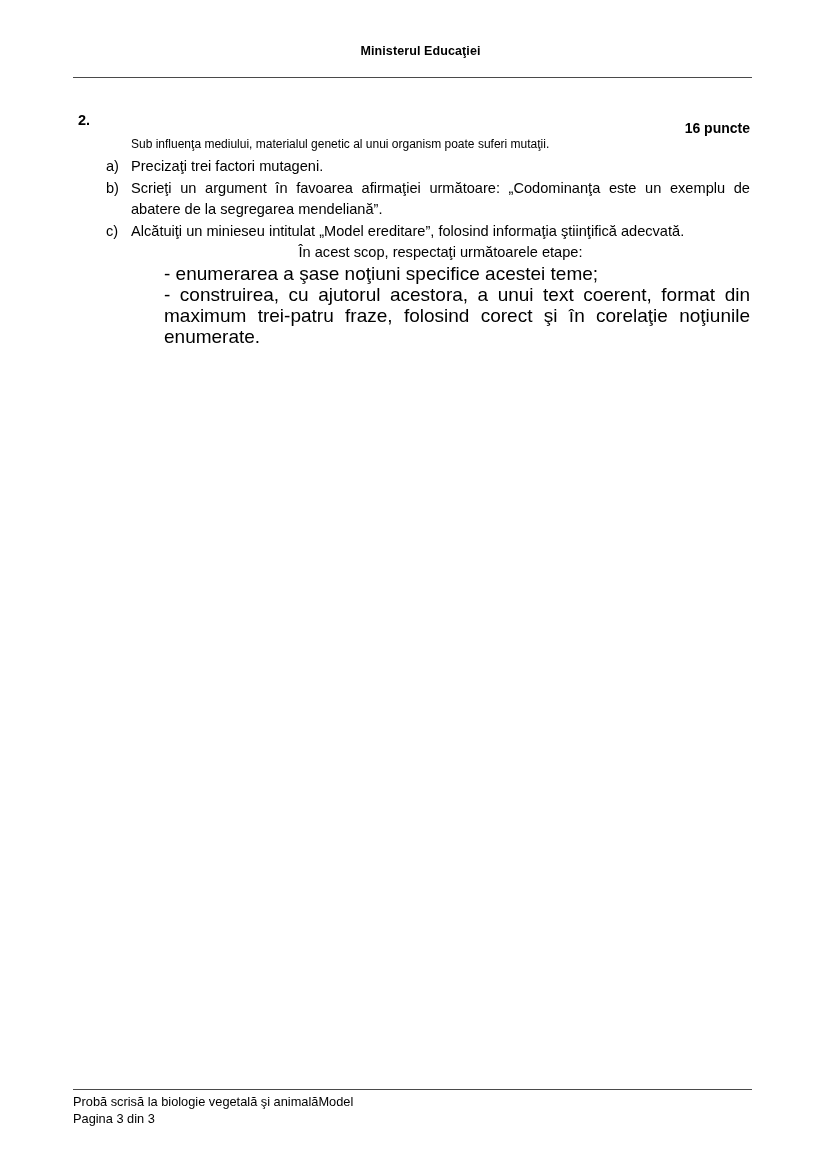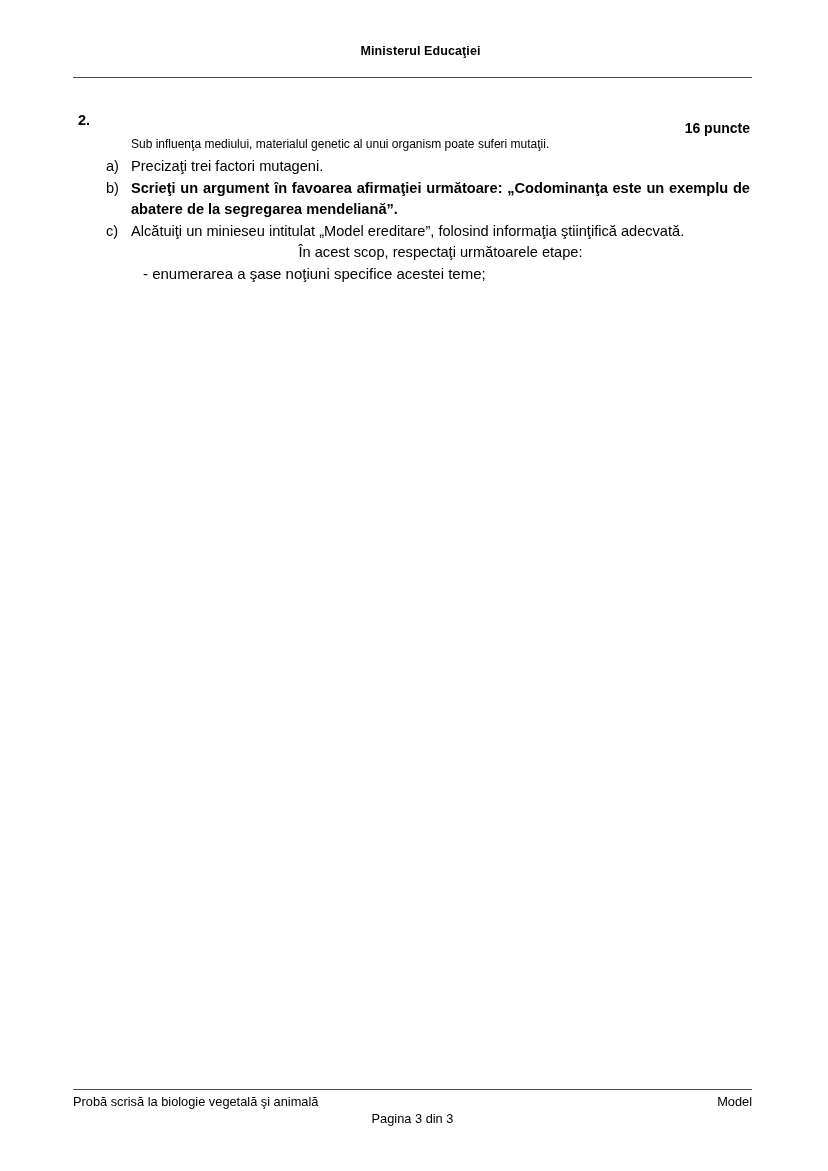--- a/index.html
+++ b/index.html
@@ -100,32 +100,31 @@
     font-size: 14.6px;
     line-height: 21px;
     text-align: left;
   }
   .item-text {
     display: block;
   }
   .item.justify .item-text {
     text-align: justify;
     text-align-last: left;
-    font-weight: bold;
   }
 
   .sub-line {
     margin-left: 53px;
     font-size: 14.6px;
     line-height: 21px;
     text-align: center;
   }
   .dash-line {
-    margin-left: 65px;
-    font-size: 15px;
+    margin-left: 86px;
+    font-size: 19px;
     line-height: 21px;
   }
   .dash-line.justify {
     text-align: justify;
     text-align-last: left;
   }
 
   
   .footer-rule {
     position: absolute;
@@ -134,31 +133,30 @@
     width: 679px;
   }
   .footer {
     position: absolute;
     left: 73px;
     top: 1094px;
     width: 679px;
   }
   .footer-row {
     display: flex;
-    justify-content: space-between;
     align-items: baseline;
     font-size: 12.8px;
     line-height: 16px;
   }
   .footer-center {
     position: absolute;
     left: 73px;
     top: 1111px;
     width: 679px;
-    text-align: center;
+    text-align: left;
     font-size: 12.8px;
     line-height: 16px;
   }
 </style>
 </head>
 <body>
 
 <div class="page">
 
   <div class="header">
@@ -189,20 +187,21 @@
 
       <div class="item">
         <span class="item-marker">c)</span>
         <span class="item-text">Alcătuiţi un minieseu intitulat „Model ereditare”, folosind informaţia ştiinţifică adecvată.</span>
       </div>
 
     </div>
 
     <div class="sub-line">În acest scop, respectaţi următoarele etape:</div>
     <div class="dash-line">-  enumerarea a şase noţiuni specifice acestei teme;</div>
+    <div class="dash-line justify">- construirea, cu ajutorul acestora, a unui text coerent, format din maximum trei-patru fraze, folosind corect şi în corelaţie noţiunile enumerate.</div>
 
   </div>
 
   <div class="rule footer-rule"></div>
   <div class="footer">
     <div class="footer-row">
       <span>Probă scrisă la biologie vegetală şi animală</span>
       <span>Model</span>
     </div>
   </div>

